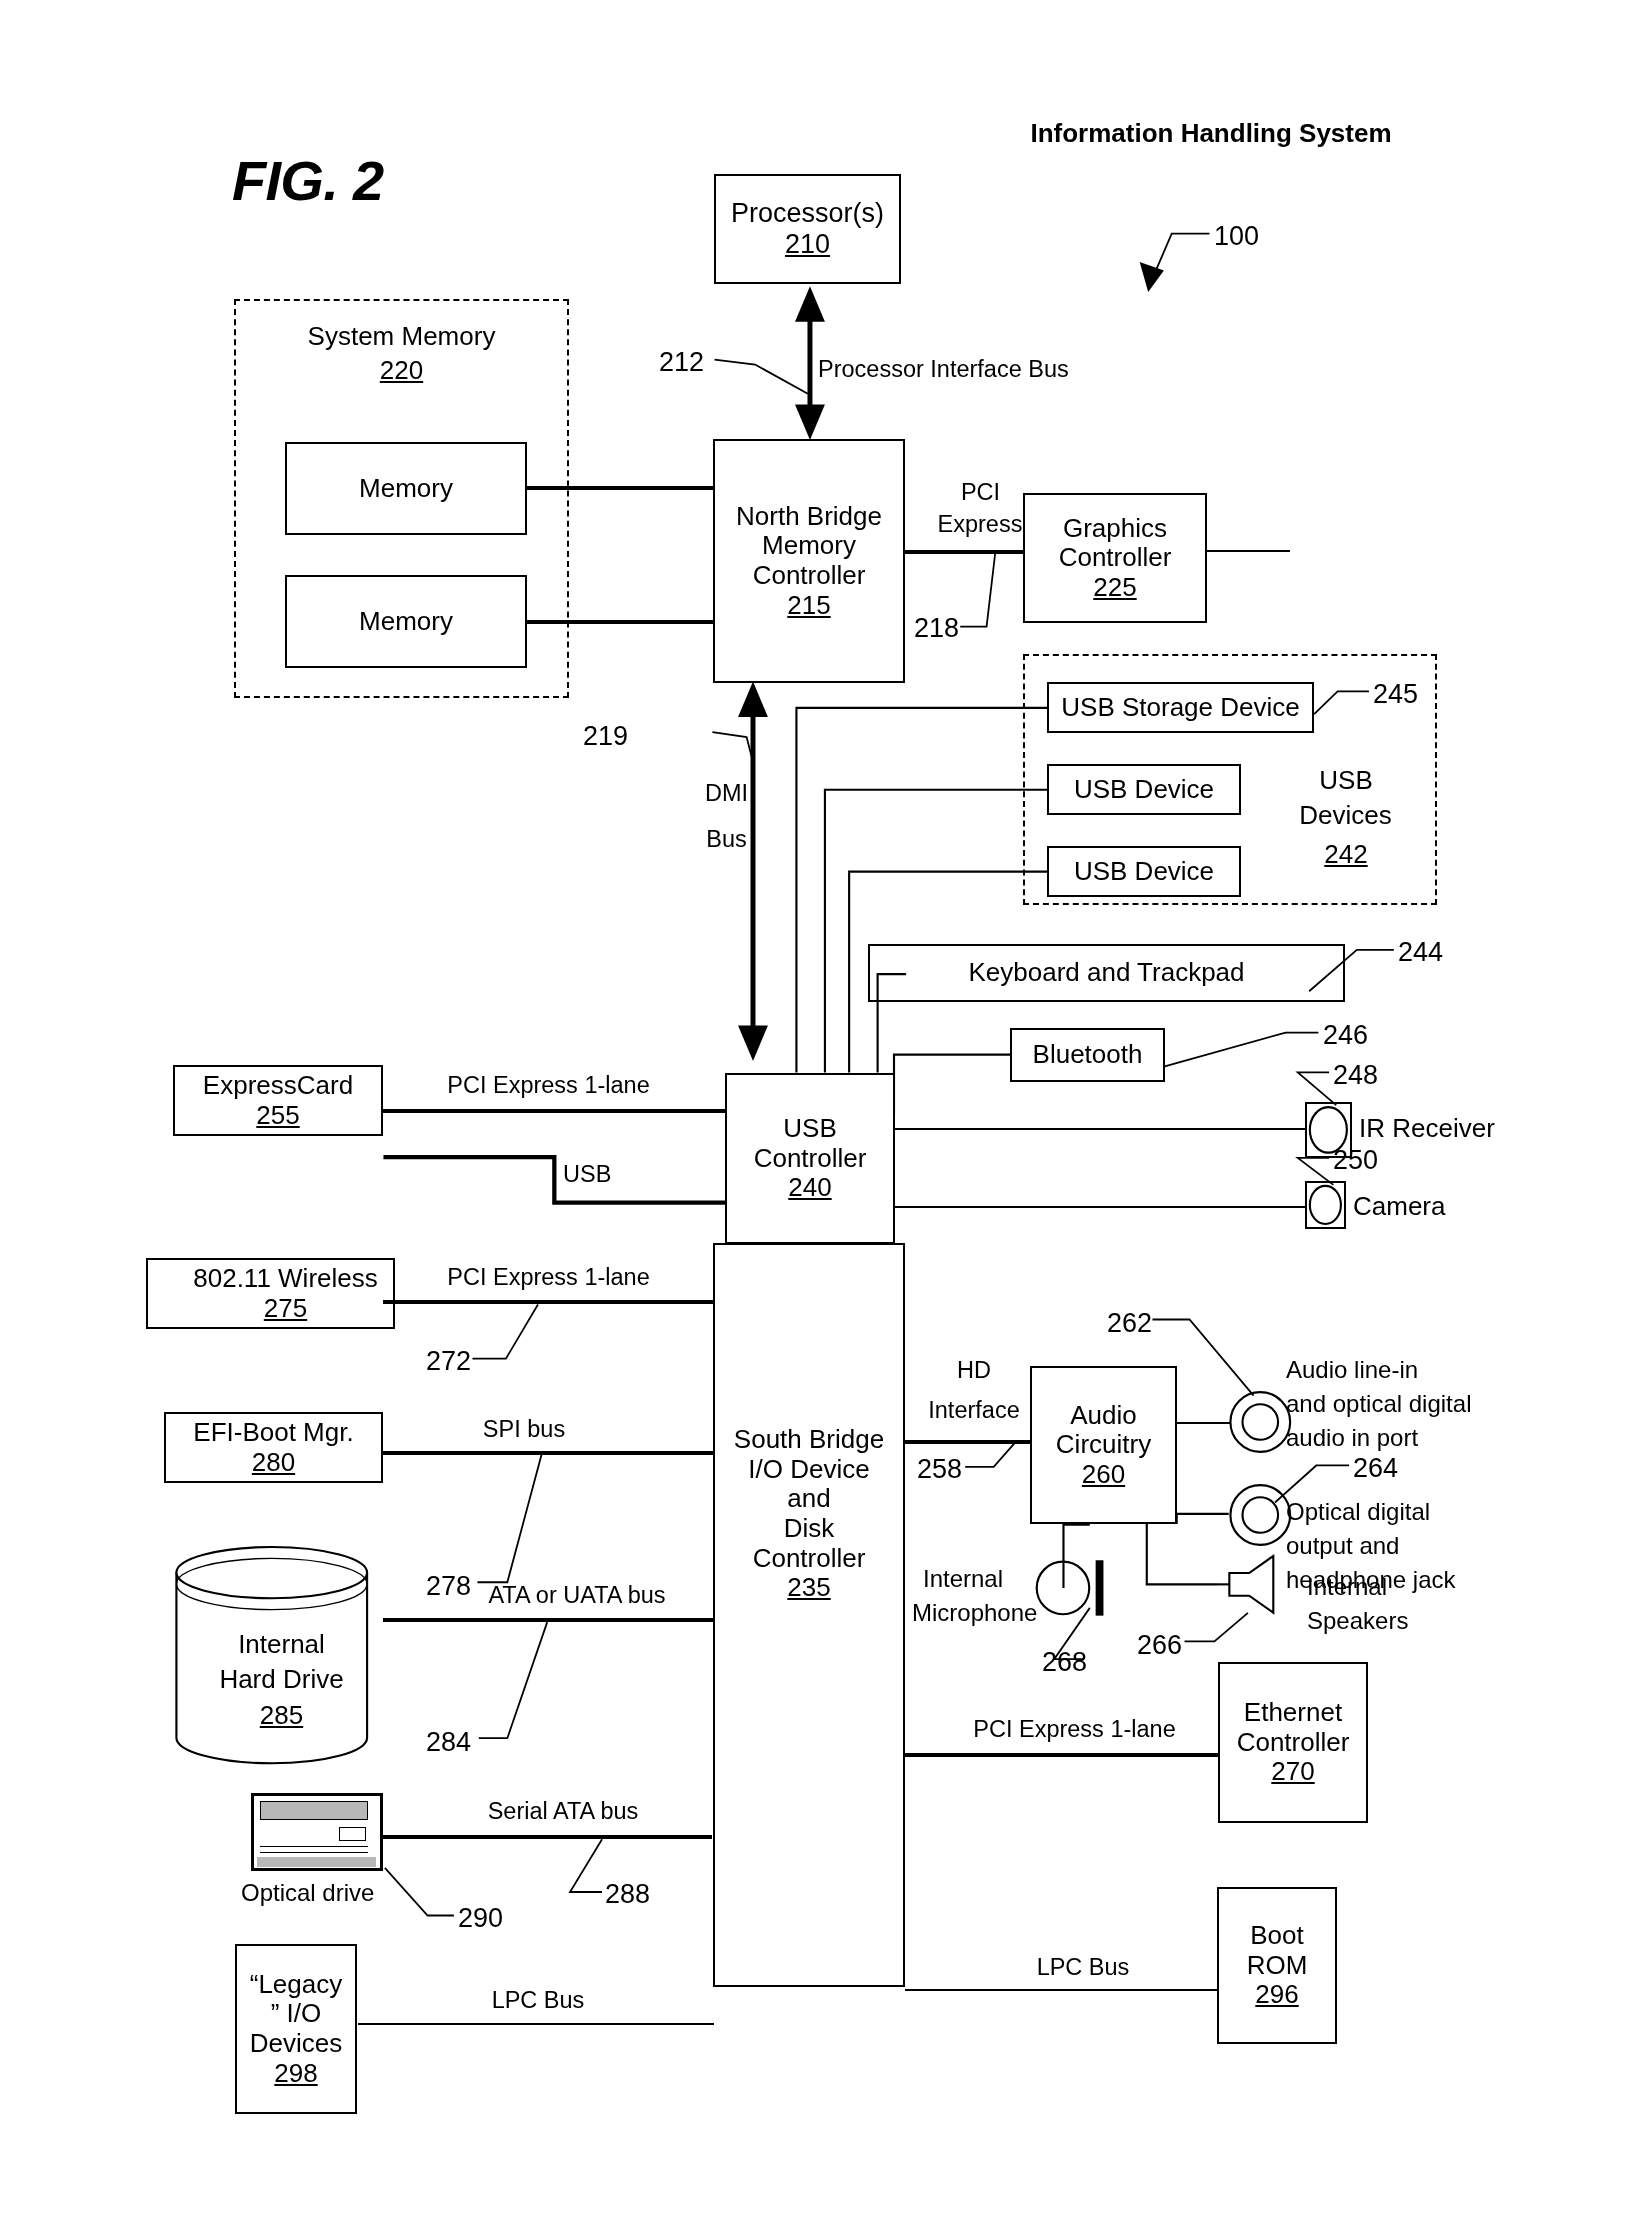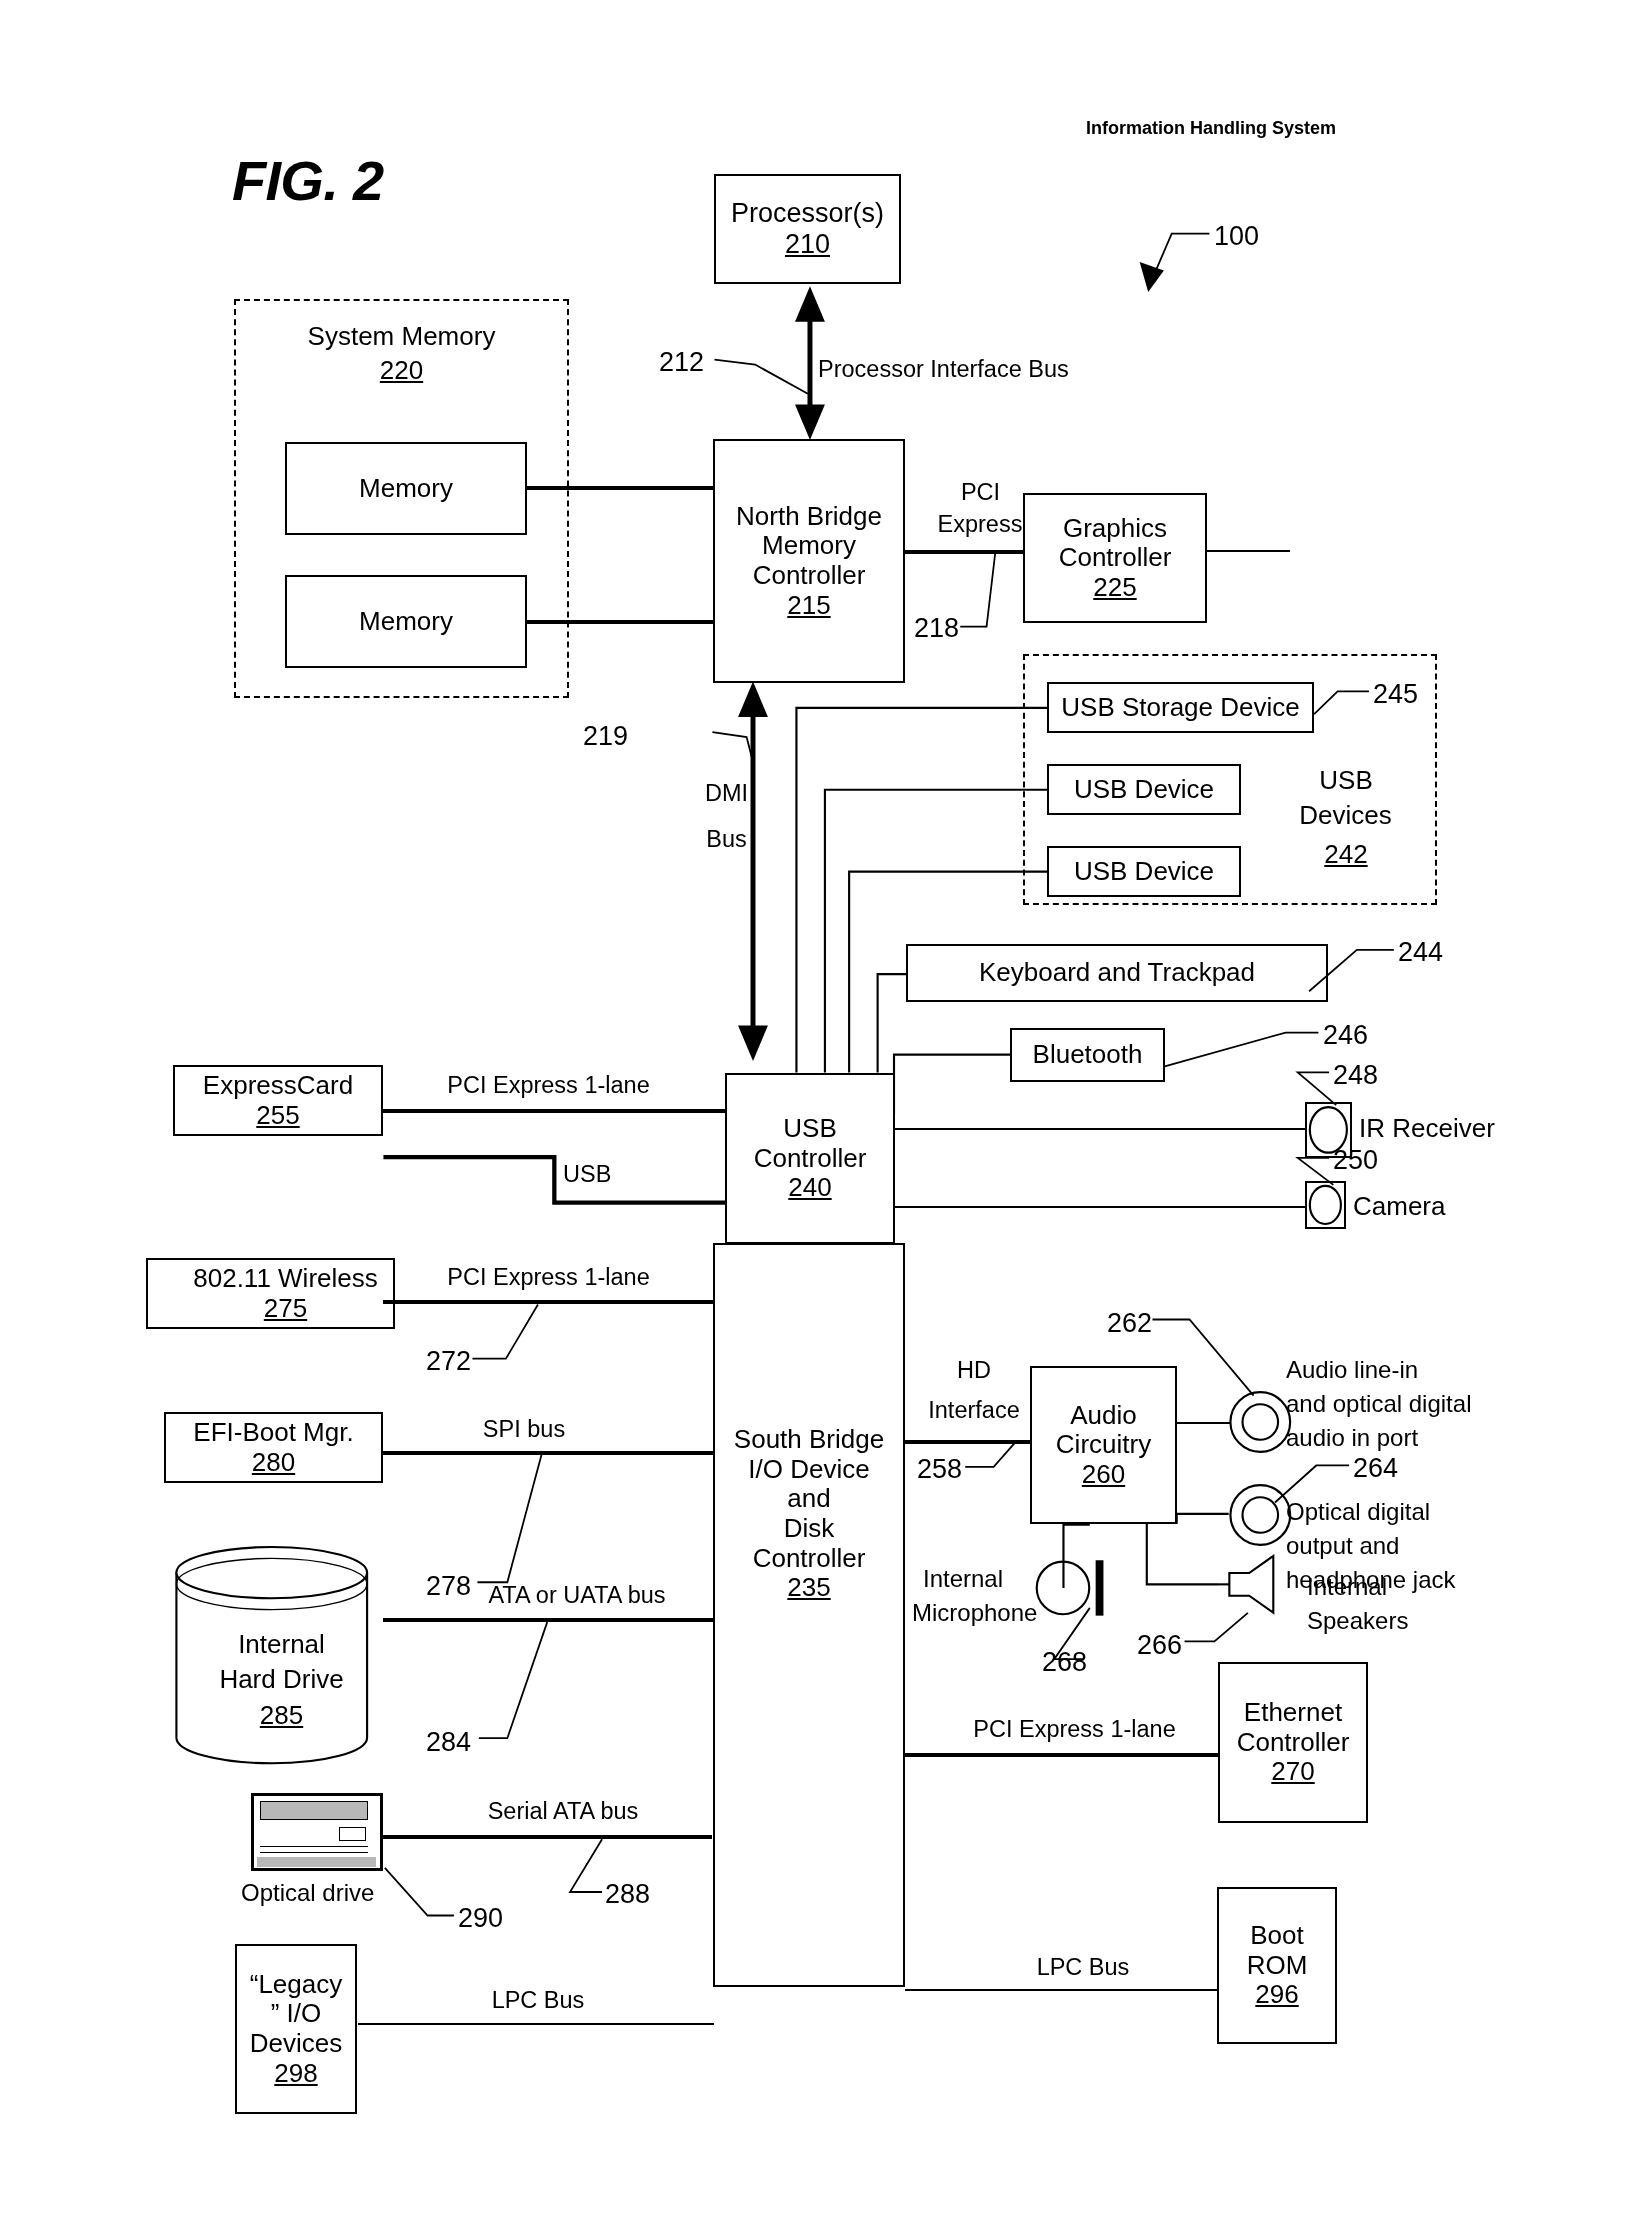--- a/index.html
+++ b/index.html
@@ -18,21 +18,21 @@
   .lbl{position:absolute;text-align:center;line-height:1.14;white-space:pre;}
   .lblL{position:absolute;text-align:left;line-height:1.2;}
   .num{text-decoration:underline;text-underline-offset:2.1px;}
   .hl{position:absolute;height:2.1px;background:#000;}
   .hlt{position:absolute;height:4.3px;background:#000;}
   svg{position:absolute;overflow:visible;}
 
   
   .figtitle{position:absolute;font-style:italic;font-weight:bold;
             font-size:56px;letter-spacing:-0.7px;}
-  .hdr{position:absolute;font-weight:bold;font-size:18px;text-align:center;
+  .hdr{position:absolute;font-weight:bold;font-size:26px;text-align:center;
        line-height:1.3;white-space:pre;}
   .t34{font-size:24px;}
   .t36{font-size:26px;}
   .t38{font-size:27px;}
   .refnum{position:absolute;font-size:27px;}
   .buslbl{position:absolute;font-size:23.5px;white-space:pre;text-align:center;}
 </style>
 </head>
 <body>
 
@@ -133,21 +133,21 @@
   <div class="box t36" style="left:1047px;top:846px;width:194px;height:51px;">
     <div>USB Device</div>
   </div>
 
   <svg style="left:0;top:0;width:1647px;height:2216px;" viewBox="0 0 2312 3112" width="1647" height="2216">
     <path d="M1470 994 L1118 994 L1118 1506" stroke="#000" stroke-width="3" fill="none"></path>
     <path d="M1470 1109 L1158 1109 L1158 1506" stroke="#000" stroke-width="3" fill="none"></path>
     <path d="M1470 1224 L1192 1224 L1192 1506" stroke="#000" stroke-width="3" fill="none"></path>
   </svg>
 
-  <div class="box t36" style="left:906px;top:944px;width:422px;height:58px;text-align:center;">
+  <div class="box t36" style="left:868px;top:944px;width:477px;height:58px;text-align:center;">
     <div>Keyboard and Trackpad</div>
   </div>
   <div class="refnum" style="left:1398px;top:937px;">244</div>
   <svg style="left:0;top:0;width:1647px;height:2216px;" viewBox="0 0 2312 3112" width="1647" height="2216">
     <path d="M1957 1334 L1905 1334 L1838 1392" stroke="#000" stroke-width="2.5" fill="none"></path>
   </svg>
 
   <div class="box t36" style="left:1010px;top:1028px;width:155px;height:54px;">
     <div>Bluetooth</div>
   </div>

